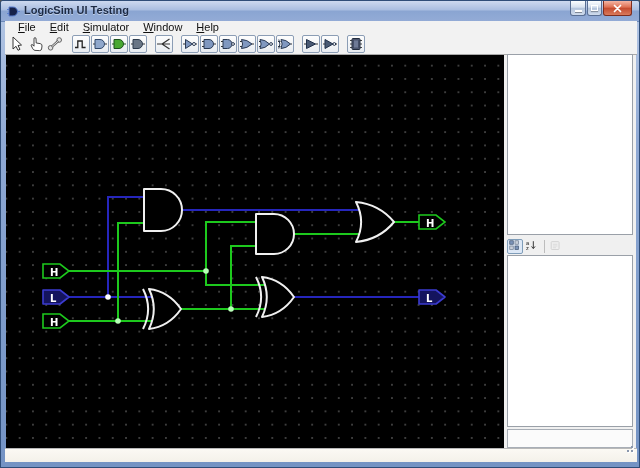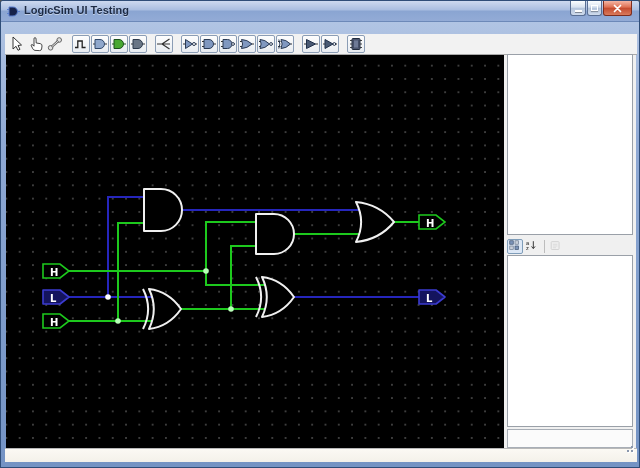--- a/index.html
+++ b/index.html
@@ -82,20 +82,27 @@
     <span class="wbtn" id="btn-max">
         <span class="box"></span>
       </span>
     <span class="wbtn" id="btn-close">
       <svg width="9" height="9" viewBox="0 0 9 9">
         <path d="M1.5,1.5 L7.5,7.5 M7.5,1.5 L1.5,7.5" stroke="#fff" stroke-width="1.7" stroke-linecap="round"></path>
       </svg>
     </span>
   </div>
 
+  <div id="menubar">
+      <span class="menu-item"><u>F</u>ile</span>
+      <span class="menu-item"><u>E</u>dit</span>
+      <span class="menu-item"><u>S</u>imulator</span>
+      <span class="menu-item"><u>W</u>indow</span>
+      <span class="menu-item"><u>H</u>elp</span>
+    </div>
 
   <div id="toolbar">
       <span class="tbtn">
         <svg width="16" height="16" viewBox="0 0 16 16">
           <path d="M4,1 L4,13 L7,10.3 L9,14.3 L11,13.3 L9,9.5 L12.5,9 Z" fill="#fff" stroke="#222" stroke-width="0.9"></path>
         </svg>
       </span>
       <span class="tbtn">
         <svg width="16" height="16" viewBox="0 0 16 16">
           <path d="M6,2.2 q1,-1 2,0 l0.2,4.8 4,0.6 q2,0.4 1.8,2.4 l-0.4,3 q-0.3,1.6 -2,1.6 l-4.6,-0.2 q-1.4,-0.2 -2.2,-1.6 L3,9.2 q0.9,-1.1 2,-0.2 l1,1.2 z" fill="#fff" stroke="#333" stroke-width="0.9"></path>

